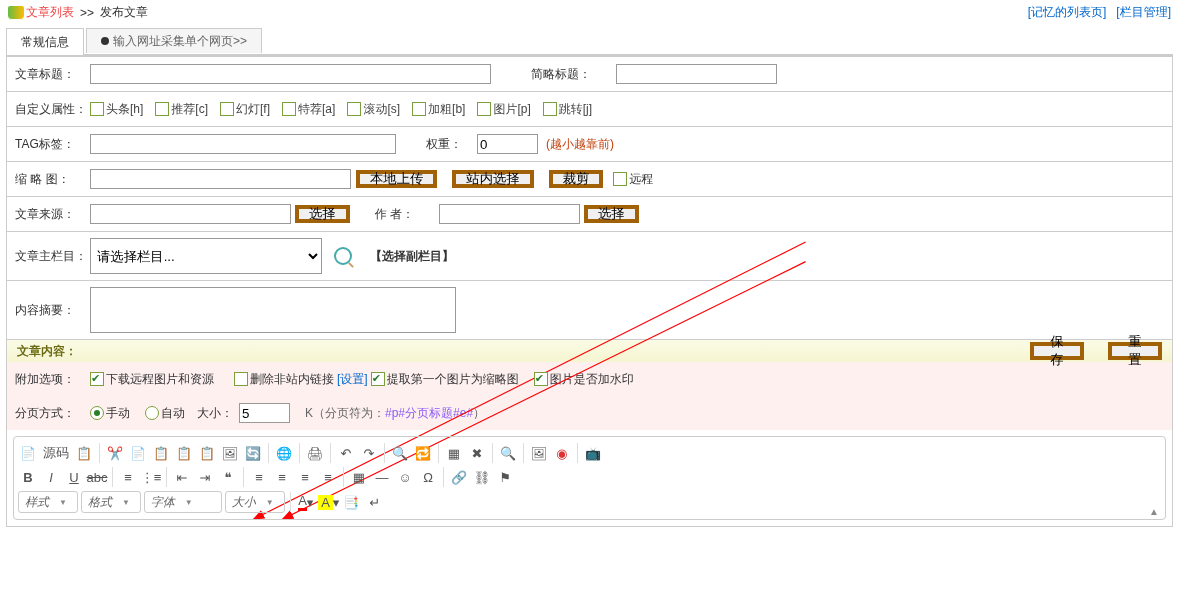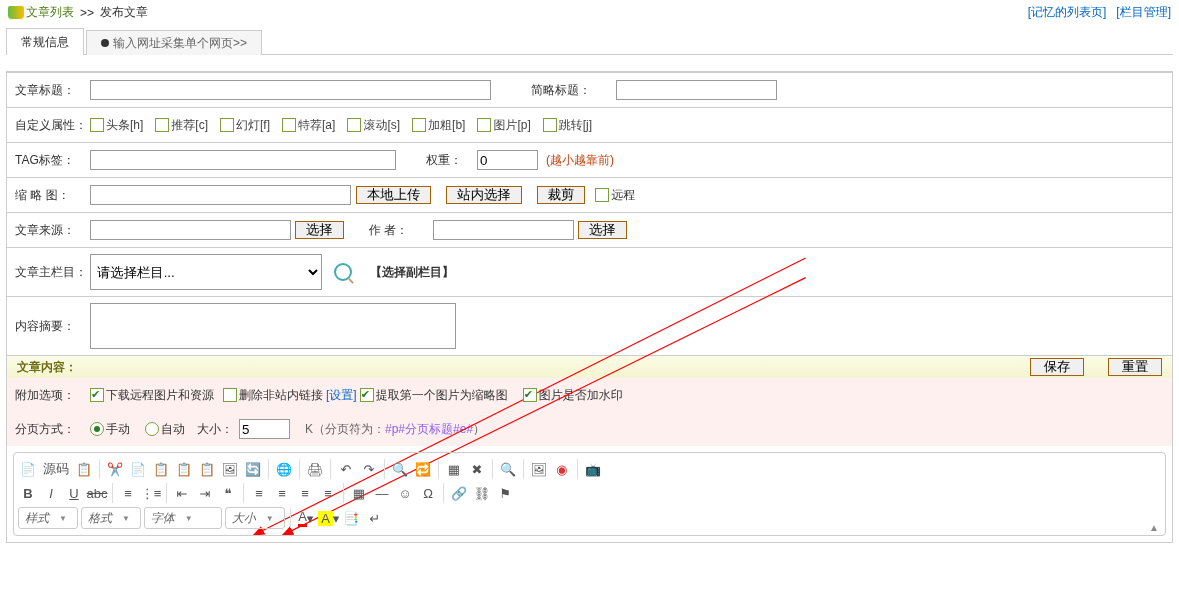--- a/index.html
+++ b/index.html
@@ -1,31 +1,31 @@
 <!DOCTYPE html>
 <html><head>
 <meta charset="utf-8">
 <style>
 body{margin:0;padding:0;font-family:Arial,"Microsoft YaHei",SimSun,sans-serif;font-size:12px;color:#333;background:#fff}
 a{color:#0066cc;cursor:pointer}
 .top{padding:4px 8px;display:flex;align-items:center;border-bottom:0px solid #ccc}
 .top-left{display:flex;align-items:center;gap:2px}
 .top-right{margin-left:auto;display:flex;gap:10px}
 .book-icon{width:16px;height:14px;display:inline-block;background:linear-gradient(to right,#6b4,50%,#fb0);border-radius:2px 2px 4px 4px;box-shadow:inset 0 -1px 0 #fff}
-.tabs{display:flex;border-bottom:1px solid #ccc;margin:2px 6px 16px;align-items:flex-end}
+.tabs{display:flex;border-bottom:1px solid #ccc;margin:2px 6px 0;align-items:flex-start}
 .tab{border:1px solid #ccc;border-bottom:none;padding:4px 14px;background:#fff;margin-right:2px;height:16px;display:flex;align-items:center;gap:4px;position:relative;top:1px}
 .tab.active{height:18px}
 .tab.inactive{background:#f5f5f5;color:#666}
 .dot{width:8px;height:8px;background:#333;border-radius:50%;display:inline-block}
 .main{position:relative;padding:0;border:1px solid #ccc;margin:0 6px}
 .row{border-top:1px solid #ccc;padding:6px 8px;display:flex;align-items:center;min-height:22px}
 .row:first-child{border-top:none}
 .label{width:75px;flex-shrink:0}
 .inp{border:1px solid #999;height:18px;padding:0 2px;background:#fff}
-.btn{border:1px solid #a16207;background:#f0f0f0;padding:2px 10px;cursor:pointer;height:18px;display:inline-flex;align-items:center}
+.btn{border:4px solid #a16207;background:#f0f0f0;padding:2px 10px;cursor:pointer;height:18px;display:inline-flex;align-items:center}
 .cb-box{display:inline-block;width:12px;height:12px;border:1px solid #7a9f3c;background:#fff;vertical-align:middle;position:relative;margin-right:2px}
 .cb-box.checked::after{content:"✔";position:absolute;font-size:11px;line-height:11px;left:0;top:0;color:#2a7d2a}
 .attr-label{margin-right:12px;color:#444}
 .content-header{background:linear-gradient(#fbfbe6,#f5f5d0);border-top:1px solid #ccc;padding:2px 10px;display:flex;align-items:center}
 .olive{color:#6b6b14;font-weight:bold}
 .row.noborder{border-top:none}
 .pink{background:#fff0f0}
 .editor{margin:6px;border:1px solid #ccc;border-radius:4px;padding:4px}
 .toolbar{display:flex;align-items:center;flex-wrap:wrap;gap:3px;padding:2px 0}
 .sep{width:1px;height:20px;background:#ddd;margin:0 2px}
@@ -38,21 +38,21 @@
 .rad{display:inline-block;width:12px;height:12px;border:1px solid #7a9f3c;border-radius:50%;background:#fff;position:relative;vertical-align:middle;margin-right:2px}
 .rad.checked::after{content:"";position:absolute;width:6px;height:6px;background:#2a7d2a;border-radius:50%;left:3px;top:3px}
 .scroll-cue{position:absolute;right:6px;bottom:2px;font-size:10px;color:#888}
 </style>
 </head>
 <body>
 
 <div class="top">
   <div class="top-left">
     <span class="book-icon"></span>
-    <a style="color:#4d7c0f;text-decoration:none">文章列表</a>
+    <a style="color:#ef4444;text-decoration:none">文章列表</a>
     <span style="margin:0 4px">&gt;&gt;</span>
     <span>发布文章</span>
   </div>
   <div class="top-right">
     <a>[记忆的列表页]</a>
     <a>[栏目管理]</a>
   </div>
 </div>
 
 <div class="tabs">
@@ -151,21 +151,21 @@
     <span class="olive">文章内容：</span>
     <div style="margin-left:auto;display:flex;gap:24px">
       <button class="btn" style="width:54px;justify-content:center">保存</button>
       <button class="btn" style="width:54px;justify-content:center">重置</button>
     </div>
   </div>
 
   <div class="row noborder pink">
     <span class="label">附加选项：</span>
     <span class="cb-box checked"></span>
-    <span style="margin-right:9px">下载远程图片和资源</span>
+    <span style="margin-right:20px">下载远程图片和资源</span>
     <span class="cb-box"></span>
     <span style="margin-right:3px">删除非站内链接</span>
     <a style="color:#0066cc;text-decoration:none;margin-right:3px">[设置]</a>
     <span class="cb-box checked"></span>
     <span style="margin-right:15px">提取第一个图片为缩略图</span>
     <span class="cb-box checked"></span>
     <span>图片是否加水印</span>
   </div>
 
   <div class="row noborder pink">

